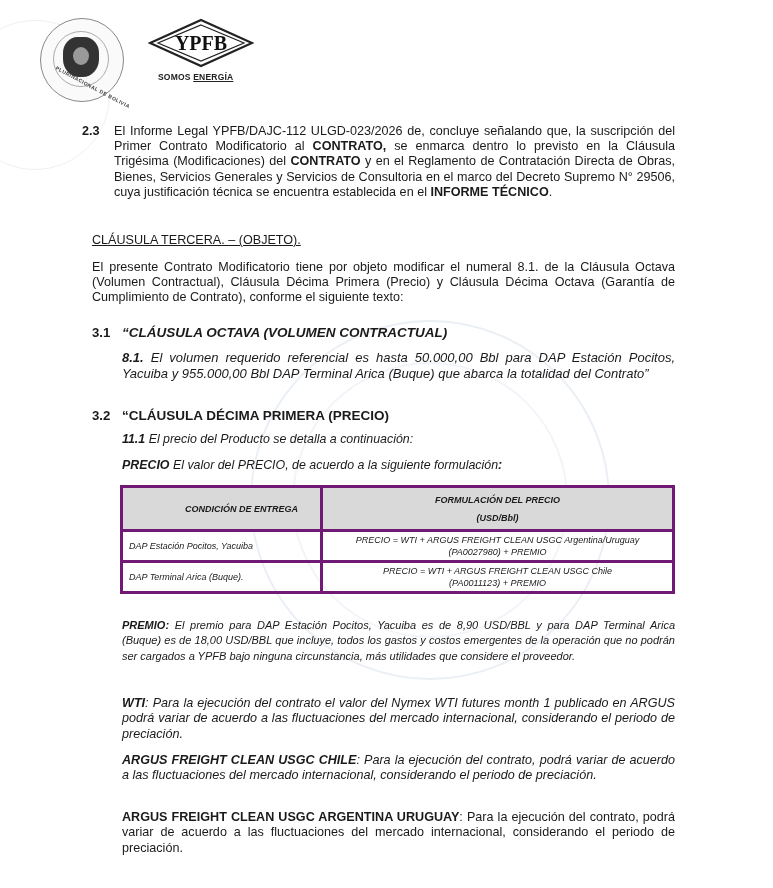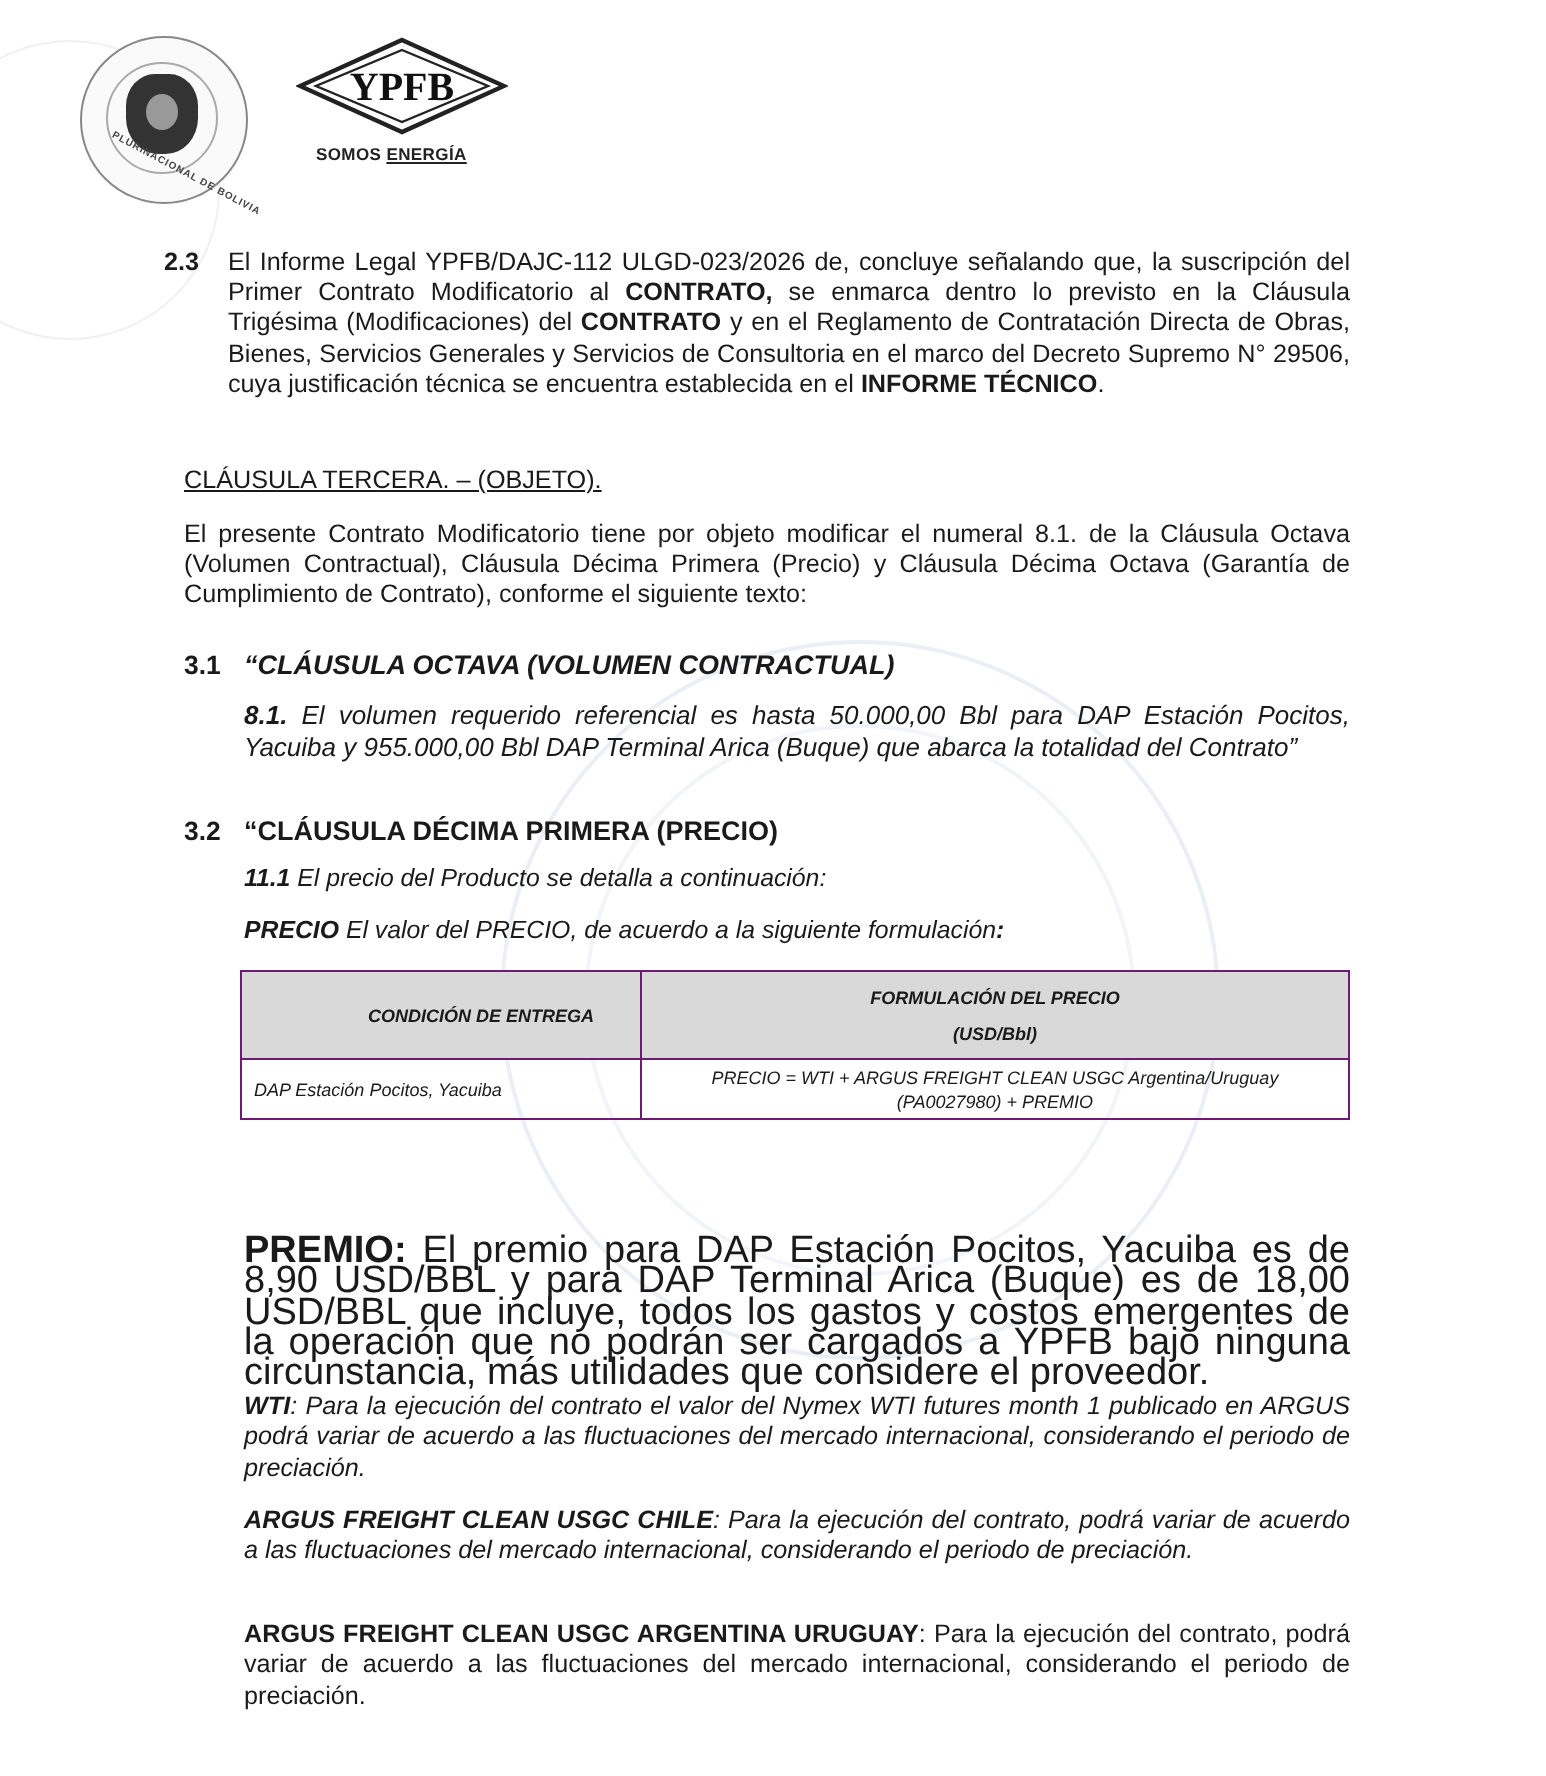--- a/index.html
+++ b/index.html
@@ -37,29 +37,29 @@
   .s31-num { left: 92px; top: 325px; }
   .s31-title { left: 122px; top: 325px; font-style: italic; }
   .p81 { left: 122px; top: 350px; width: 553px; font-style: italic; font-size: 13px; line-height: 15.8px; }
 
   .s32-num { left: 92px; top: 408px; }
   .s32-title { left: 122px; top: 408px; }
   .p111 { left: 122px; top: 432px; font-style: italic; font-size: 12.4px; }
   .p-precio { left: 122px; top: 458px; font-style: italic; font-size: 12.4px; }
 
   table.price { position: absolute; left: 120px; top: 485px; width: 555px; border-collapse: collapse; font-size: 9px; font-style: italic; line-height: 12px; }
-  table.price th, table.price td { border: 1px solid #701a75; }
+  table.price th, table.price td { border: 3px solid #701a75; }
   table.price th { background: #d9d9d9; font-weight: bold; height: 44px; }
   table.price th.c1 { width: 200px; text-align: center; padding-left: 40px; }
   table.price th.c2 { text-align: center; }
   table.price th.c2 .line1 { display: block; margin-bottom: 6px; }
   table.price td { height: 30px; padding: 2px 6px; }
   table.price td.c2 { text-align: center; }
 
-  .p-premio { left: 122px; top: 618px; width: 553px; font-size: 19px; line-height: 15.3px; }
+  .p-premio { left: 122px; top: 618px; width: 553px; font-style: italic; font-size: 11px; line-height: 15.3px; }
   .p-wti { left: 122px; top: 696px; width: 553px; font-style: italic; font-size: 12.6px; line-height: 15.3px; }
   .p-chile { left: 122px; top: 753px; width: 553px; font-style: italic; font-size: 12.6px; line-height: 15.3px; }
   .p-arg { left: 122px; top: 810px; width: 553px; font-size: 12.6px; line-height: 15.3px; }
 </style>
 </head>
 <body>
 
 <div class="watermark-left"></div>
 <div class="watermark"></div>
 
@@ -102,19 +102,23 @@
         <span class="line1">FORMULACIÓN DEL PRECIO</span>
         <span>(USD/Bbl)</span>
       </th>
     </tr>
   </thead>
   <tbody>
     <tr>
       <td class="c1">DAP Estación Pocitos, Yacuiba</td>
       <td class="c2"><span>PRECIO = WTI + ARGUS FREIGHT CLEAN USGC Argentina/Uruguay</span><br><span>(PA0027980) + PREMIO</span></td>
     </tr>
+    <tr>
+      <td class="c1">DAP Terminal Arica (Buque).</td>
+      <td class="c2"><span>PRECIO = WTI + ARGUS FREIGHT CLEAN USGC Chile</span><br><span>(PA0011123) + PREMIO</span></td>
+    </tr>
   </tbody>
 </table>
 
 <div class="block p-premio justify"><span class="b">PREMIO:</span><span> El premio para DAP Estación Pocitos, Yacuiba es de 8,90 USD/BBL y para DAP Terminal Arica (Buque) es de 18,00 USD/BBL que incluye, todos los gastos y costos emergentes de la operación que no podrán ser cargados a YPFB bajo ninguna circunstancia, más utilidades que considere el proveedor.</span></div>
 <div class="block p-wti justify"><span class="b">WTI</span><span>: Para la ejecución del contrato el valor del Nymex WTI futures month 1 publicado en ARGUS podrá variar de acuerdo a las fluctuaciones del mercado internacional, considerando el periodo de preciación.</span></div>
 <div class="block p-chile justify"><span class="b">ARGUS FREIGHT CLEAN USGC CHILE</span><span>: Para la ejecución del contrato, podrá variar de acuerdo a las fluctuaciones del mercado internacional, considerando el periodo de preciación.</span></div>
 <div class="block p-arg justify"><span class="b">ARGUS FREIGHT CLEAN USGC ARGENTINA URUGUAY</span><span>: Para la ejecución del contrato, podrá variar de acuerdo a las fluctuaciones del mercado internacional, considerando el periodo de preciación.</span></div>
 
 </body></html>

